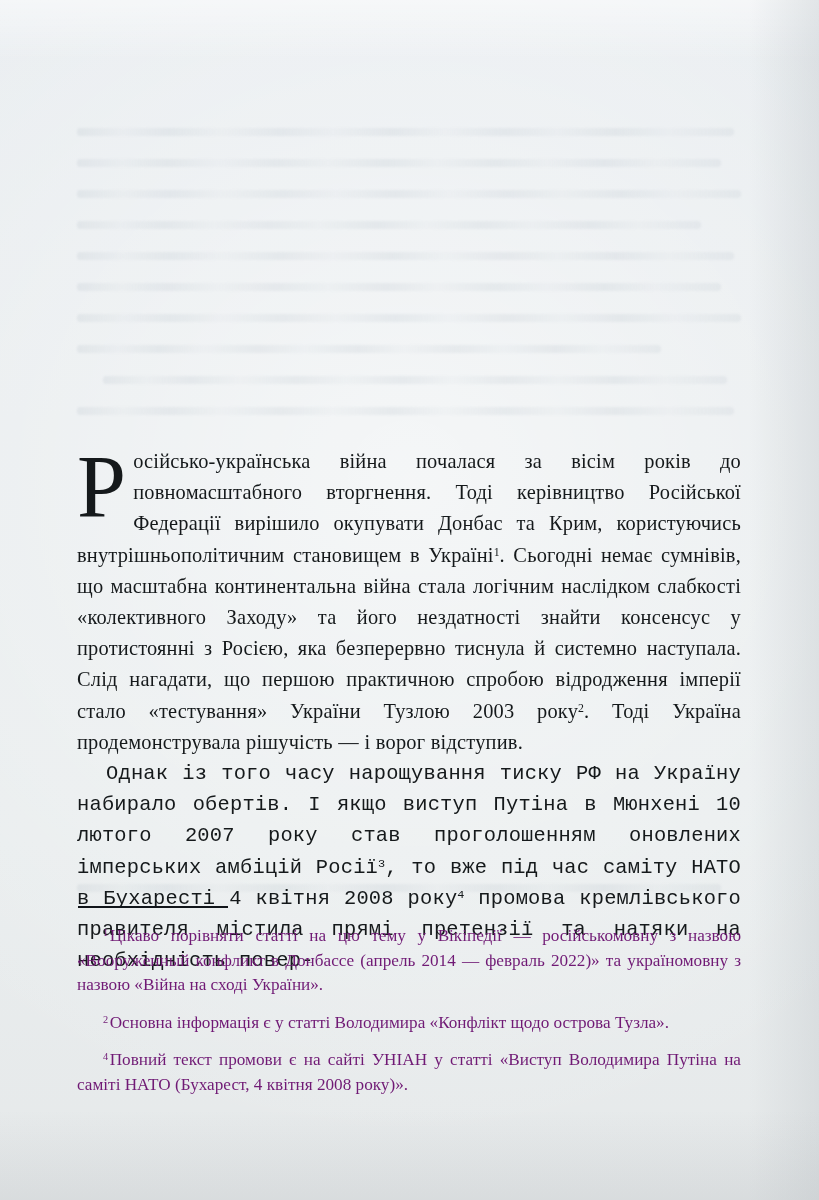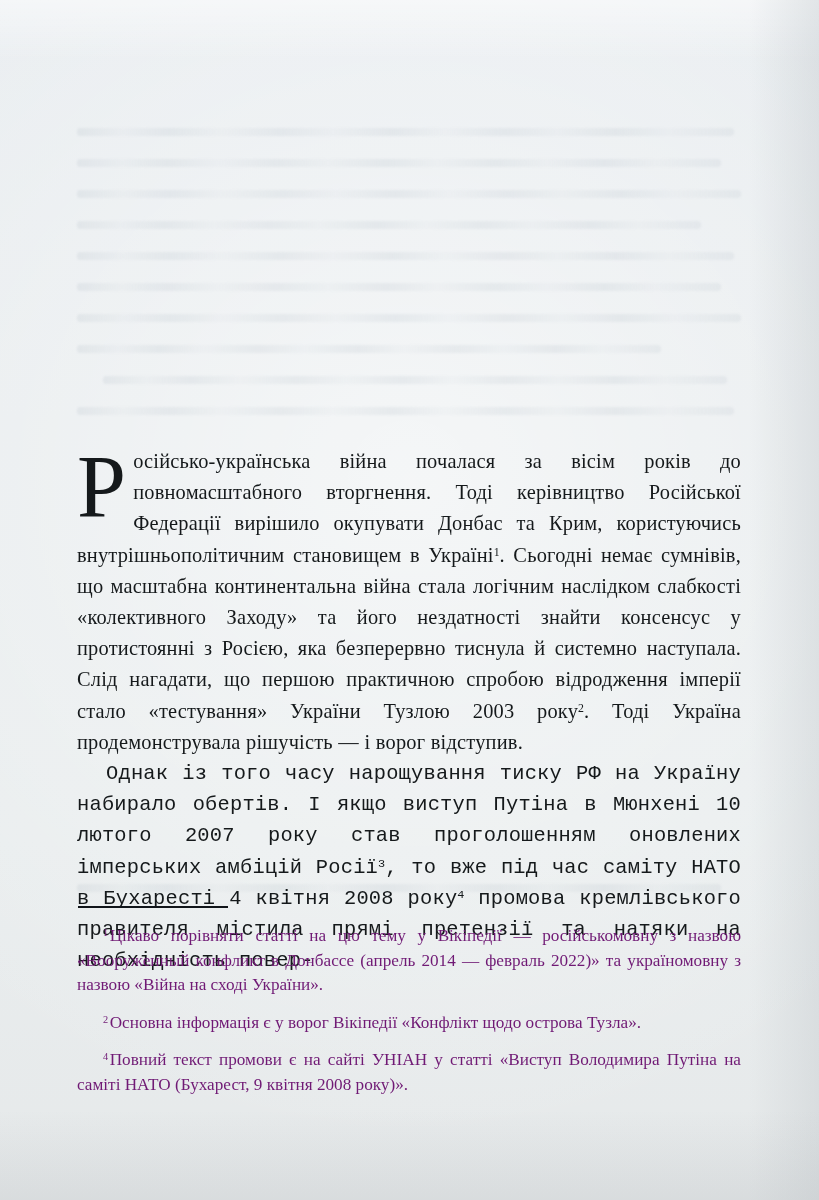--- a/index.html
+++ b/index.html
@@ -186,20 +186,20 @@
 </div>
 
 <div class="footnotes">
   <div class="fn-rule"></div>
 
   <p class="footnote">
     <sup>1</sup><span>Цікаво порівняти статті на цю тему у Вікіпедії — російськомовну з назвою «Вооруженный конфликт в Донбассе (апрель 2014 — февраль 2022)» та україномовну з назвою «Війна на сході України».</span>
   </p>
 
   <p class="footnote">
-    <sup>2</sup><span>Основна інформація є у ворог Вікіпедії «Конфлікт щодо острова Тузла».</span>
+    <sup>2</sup><span>Основна інформація є у статті Володимира «Конфлікт щодо острова Тузла».</span>
   </p>
 
 
   <p class="footnote">
-    <sup>4</sup><span>Повний текст промови є на сайті УНІАН у статті «Виступ Володимира Путіна на саміті НАТО (Бухарест, 9 квітня 2008 року)».</span>
+    <sup>4</sup><span>Повний текст промови є на сайті УНІАН у статті «Виступ Володимира Путіна на саміті НАТО (Бухарест, 4 квітня 2008 року)».</span>
   </p>
 </div>
 
 </body></html>

